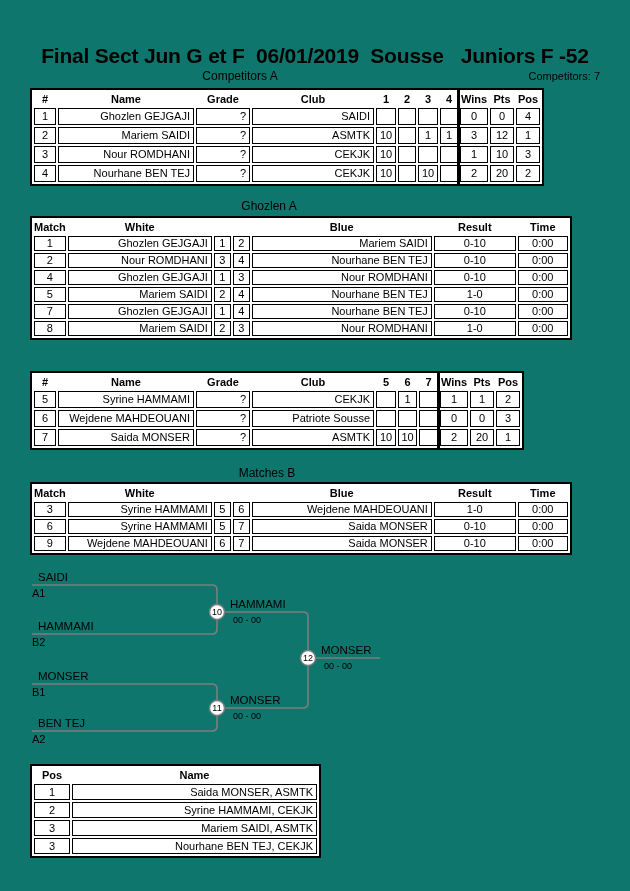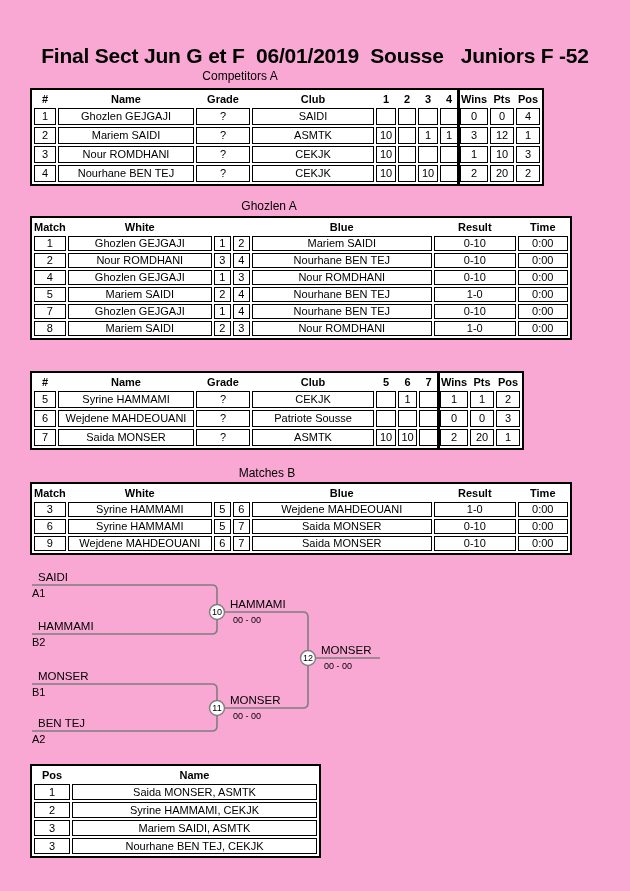--- a/index.html
+++ b/index.html
@@ -1,16 +1,16 @@
 <!DOCTYPE html>
 <html><head>
 <meta charset="utf-8">
 <style>
   html,body{margin:0;padding:0;background:#fff;}
-  .page{position:relative;width:630px;height:891px;background:#f9a8d4;color:#000;
+  .page{position:relative;width:630px;height:891px;background:#0f766e;color:#000;
         font-family:"Liberation Sans", sans-serif;overflow:hidden;}
   .title{position:absolute;top:44px;left:0;width:630px;text-align:center;
          font-size:21px;font-weight:bold;white-space:pre;letter-spacing:-0.2px;}
   .note{position:absolute;top:70px;left:300px;width:300px;text-align:right;font-size:11px;}
   .sec{position:absolute;font-size:12px;font-weight:normal;text-align:center;white-space:nowrap;}
   #sec-comp-a{top:69px;left:30px;width:420px;}
   #sec-match-a{top:199px;left:30px;width:478px;}
   #sec-comp-b{top:354px;left:30px;width:420px;}
   #sec-match-b{top:466px;left:28px;width:478px;}
   #sec-results{top:745px;left:30px;width:287px;}
@@ -22,37 +22,38 @@
   #wrap-results{top:764px;left:30px;}
   table.tbl{border-collapse:separate;border-spacing:2px;table-layout:fixed;}
   .tbl th{font-size:11px;font-weight:bold;padding:0;height:14px;line-height:14px;
           text-align:center;white-space:nowrap;overflow:visible;}
   .tbl td{font-size:11px;border:1px solid #000;padding:0 3px;box-sizing:border-box;
           white-space:nowrap;overflow:hidden;background:#fff;}
   .comp td{height:15px;line-height:15px;}
   .match td{height:13px;line-height:13px;}
   .res td{height:14px;line-height:14px;}
   td.c{text-align:center;padding:0 1px;}
-  td.l{text-align:center;margin-left:20px;}
+  td.l{text-align:right;margin-left:20px;}
   .vsep{position:absolute;top:0;bottom:0;width:3px;background:#000;}
   .bracket{position:absolute;top:560px;left:0;}
   .blines path{stroke:#7e7e7e;stroke-width:1.6;fill:none;}
   .bracket circle{fill:#fff;stroke:#7e7e7e;stroke-width:1.4;}
   .bracket text{fill:#000;font-family:"Liberation Sans", sans-serif;}
   .bname{font-size:11.5px;}
   .bseed{font-size:11px;}
   .bscore{font-size:9px;}
   .cnum{font-size:9px;text-anchor:middle;}
 </style>
 </head>
 <body>
 
 <div class="page">
 
   <div class="title">Final Sect Jun G et F  06/01/2019  Sousse   Juniors F -52</div>
+  <div class="note">Competitors: 7</div>
 
   <div class="sec" id="sec-comp-a">Competitors A</div>
   <div class="twrap" id="wrap-comp-a">
     <table class="tbl comp">
       <colgroup>
         <col style="width:22px">
           <col style="width:136px">
           <col style="width:54px">
           <col style="width:122px">
         <col style="width:20px">

